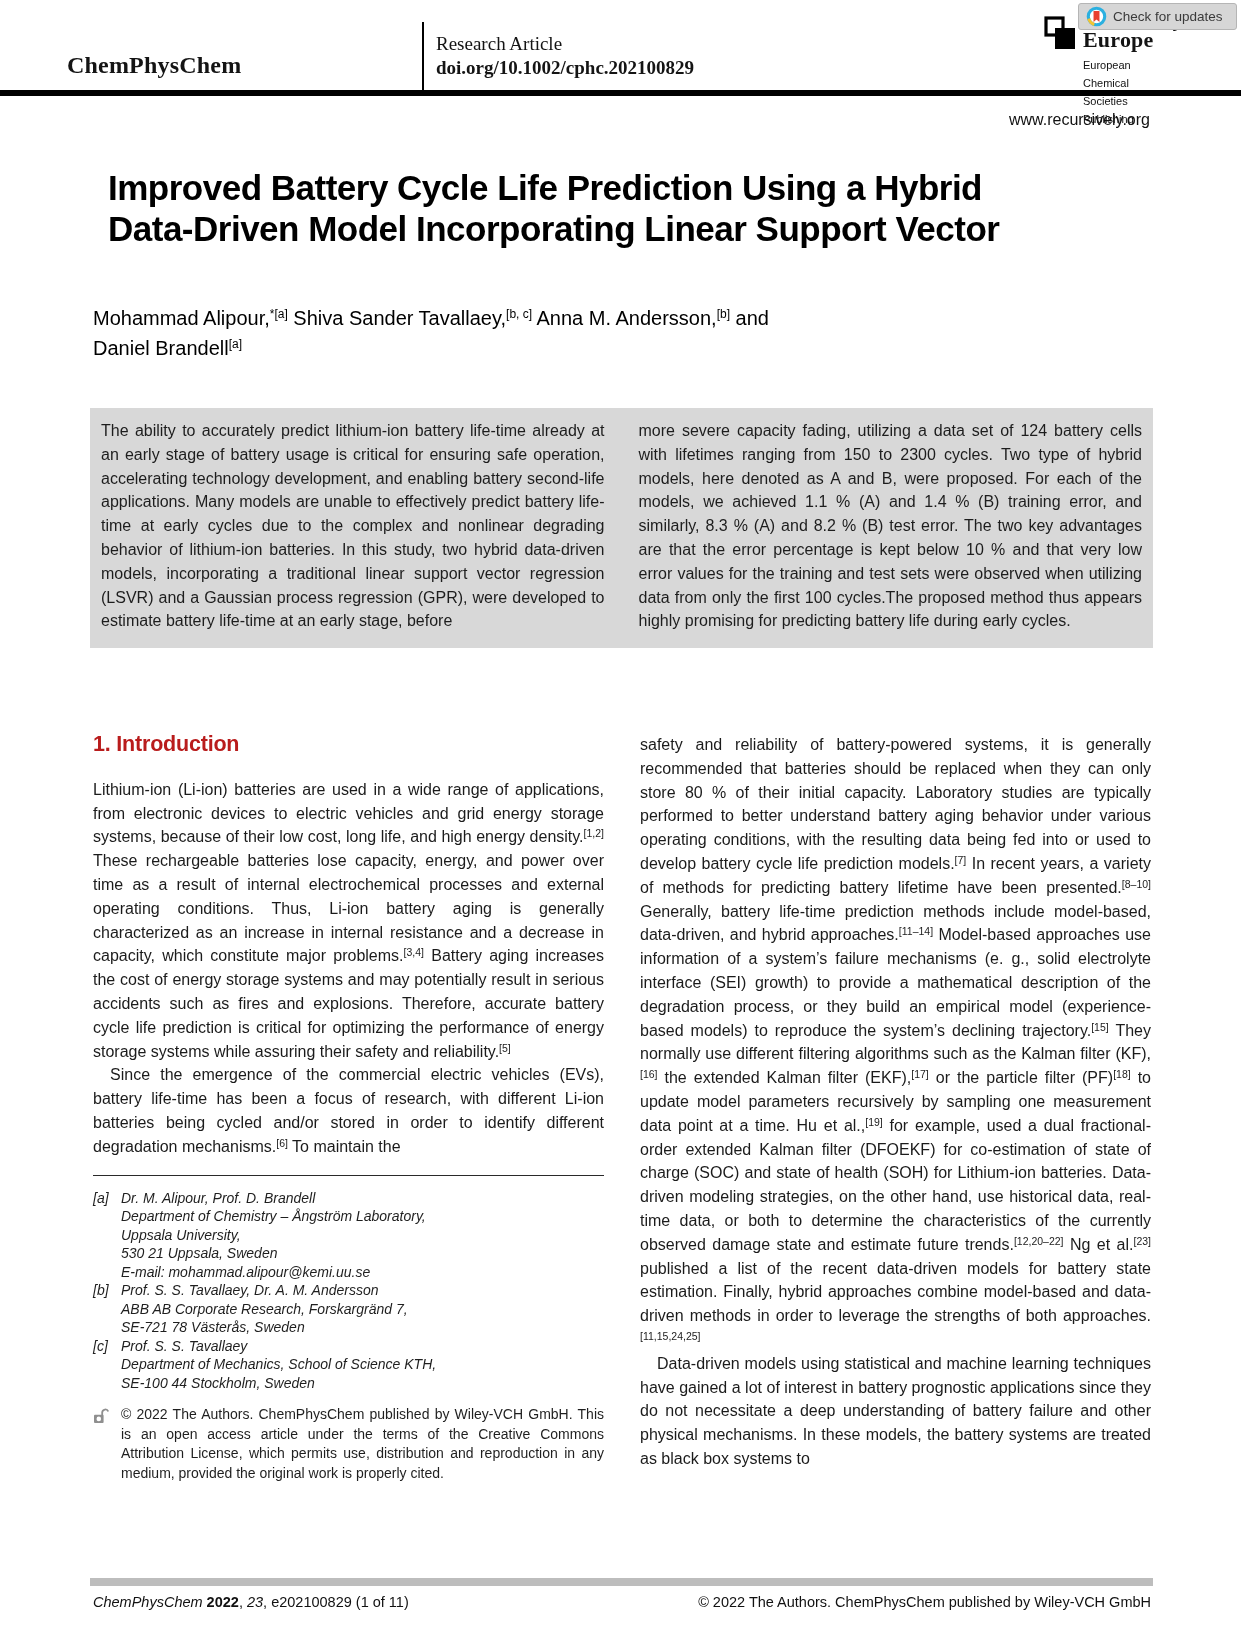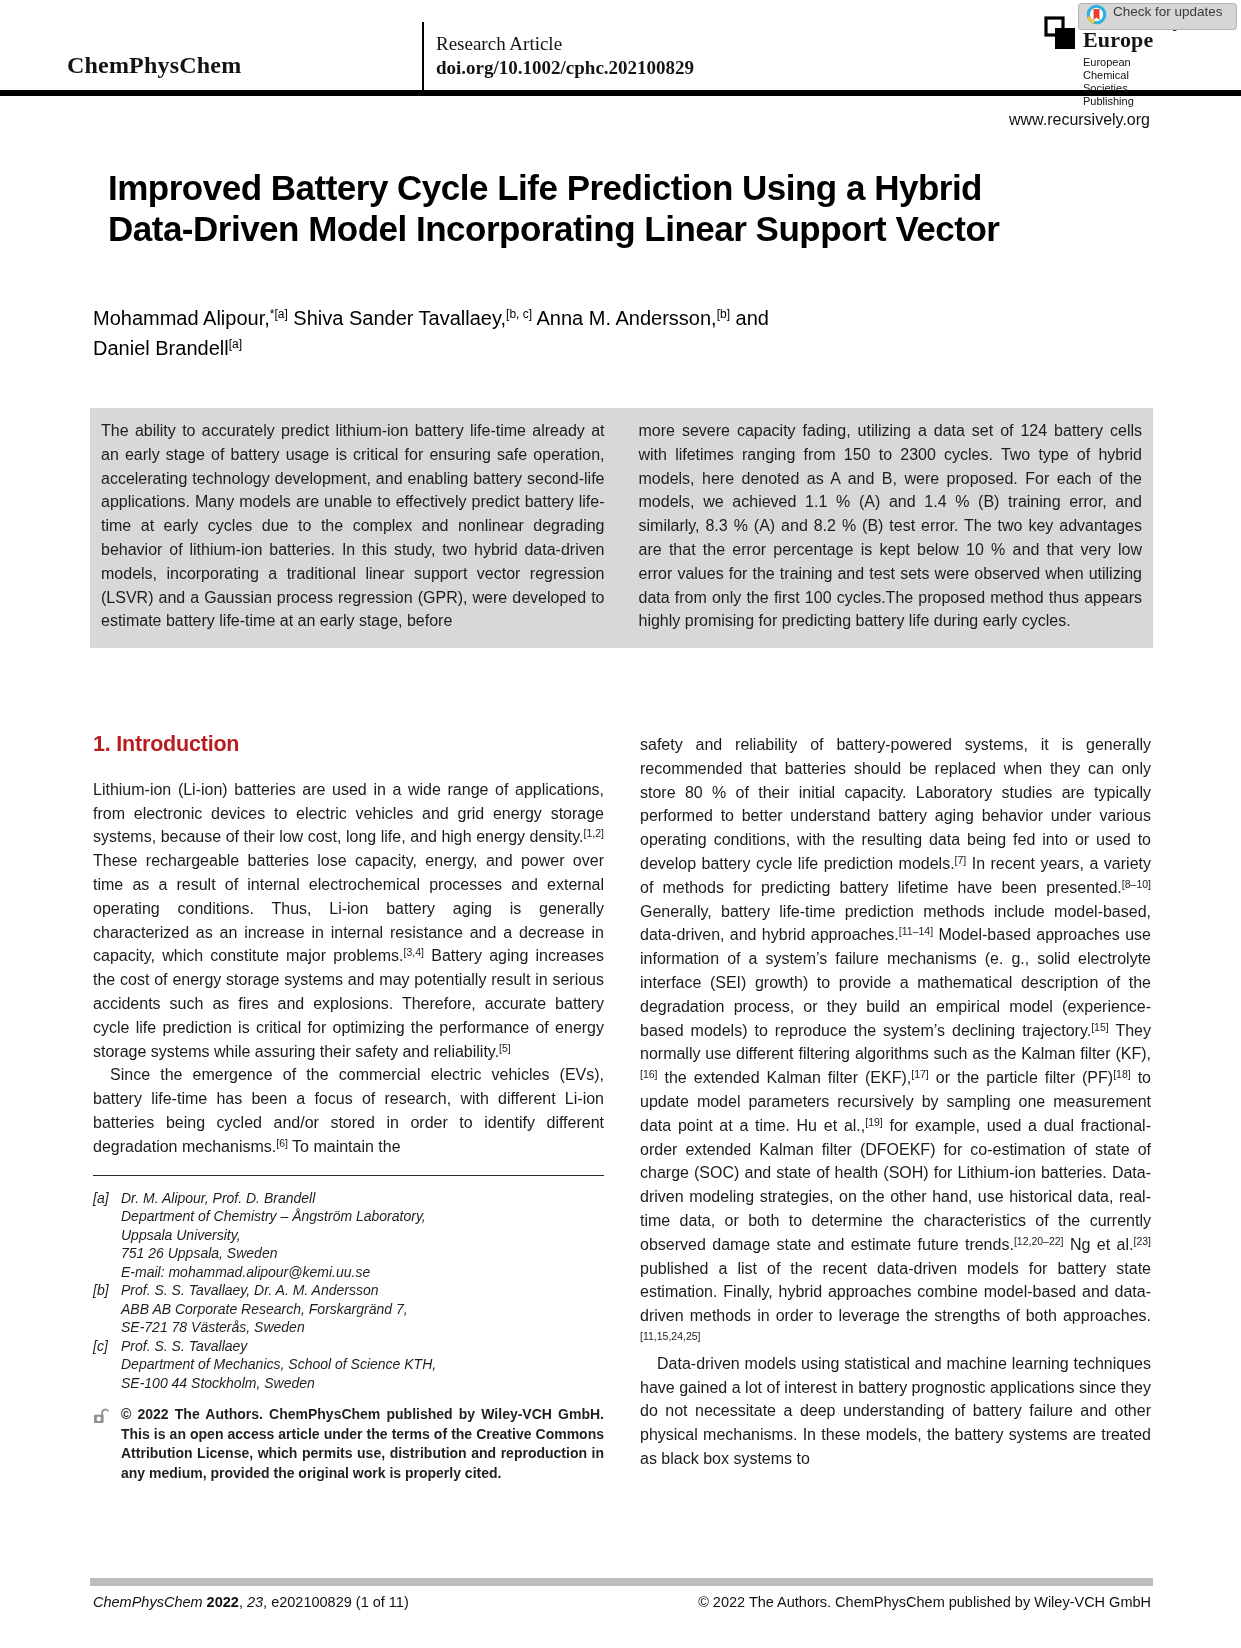--- a/index.html
+++ b/index.html
@@ -12,25 +12,25 @@
   .header-divider{position:absolute;left:422px;top:22px;width:2px;height:68px;background:#000;}
   .article-type{position:absolute;left:436px;top:33px;font-family:"Liberation Serif",serif;font-size:19px;}
   .doi{position:absolute;left:436px;top:57px;font-family:Liberation Serif, serif;
        font-weight:bold;font-size:19px;}
   .top-rule{position:absolute;left:0;top:90px;width:1241px;height:6px;background:#000;}
 
   .logo{position:absolute;left:1044px;top:8px;}
   .logo-mark{position:absolute;left:0;top:8px;}
   .logo-text{position:absolute;left:39px;top:0;font-family:"Liberation Serif",serif;font-weight:bold;
              font-size:22px;line-height:21px;letter-spacing:0.2px;white-space:nowrap;}
-  .logo-tagline{position:absolute;left:39px;top:48px;font-size:11px;line-height:13px;color:#111;}
+  .logo-tagline{position:absolute;left:39px;top:48px;font-size:11px;line-height:18px;color:#111;}
 
   .check-badge{position:absolute;left:1078px;top:3px;width:159px;height:27px;background:#d6d6d6;
                border:1px solid #b5b5b5;border-radius:3px;box-sizing:border-box;display:flex;
-               gap:6px;padding:0 7px;z-index:5;cursor:pointer;}
+               align-items:center;gap:6px;padding:0 7px;z-index:5;cursor:pointer;}
   .check-badge span{font-size:13.5px;color:#3a3a3a;white-space:nowrap;}
 
   .website{position:absolute;right:91px;top:111px;font-size:16px;color:#111;}
 
   
   .title{position:absolute;left:93px;top:168px;width:1060px;font-weight:bold;
          font-size:35px;line-height:40.5px;letter-spacing:-0.5px;color:#000;margin-left:15px;}
   .authors{position:absolute;left:93px;top:303px;width:1000px;font-size:20px;line-height:30px;color:#000;}
   .authors sup{font-size:12px;vertical-align:7px;line-height:0;}
 
@@ -48,21 +48,21 @@
   .bodycol p.indent{text-indent:17px;}
   .bodycol sup{font-size:10.5px;vertical-align:5px;line-height:0;}
   h2.intro{font-size:21.5px;font-weight:bold;margin:0 0 21px 0;color:#b91c1c;letter-spacing:-0.2px;}
 
   
   .footnotes{margin-top:16px;border-top:1.5px solid #2a2a2a;padding-top:13px;}
   .fn-item{display:grid;grid-template-columns:28px 1fr;font-style:italic;
            font-size:14px;line-height:18.5px;color:#1f1f1f;}
   .fn-item .marker{font-style:italic;}
   .copyright{margin-top:13px;display:grid;grid-template-columns:28px 1fr;
-             font-size:14px;line-height:19.5px;text-align:justify;color:#1f1f1f;font-weight:bold;}
+             font-size:14px;line-height:19.5px;text-align:justify;color:#1f1f1f;}
   .lock-cell{padding-top:3px;}
 
   
   .footer-bar{position:absolute;left:90px;top:1578px;width:1063px;height:8px;background:#bdbdbd;}
   .footer-row{position:absolute;left:93px;top:1594px;width:1058px;display:flex;
               justify-content:space-between;font-size:14.5px;color:#111;}
 </style>
 </head>
 <body>
 
@@ -122,21 +122,21 @@
     <p><span>Lithium-ion (Li-ion) batteries are used in a wide range of applications, from electronic devices to electric vehicles and grid energy storage systems, because of their low cost, long life, and high energy density.</span><sup>[1,2]</sup><span> These rechargeable batteries lose capacity, energy, and power over time as a result of internal electrochemical processes and external operating conditions. Thus, Li-ion battery aging is generally characterized as an increase in internal resistance and a decrease in capacity, which constitute major problems.</span><sup>[3,4]</sup><span> Battery aging increases the cost of energy storage systems and may potentially result in serious accidents such as fires and explosions. Therefore, accurate battery cycle life prediction is critical for optimizing the performance of energy storage systems while assuring their safety and reliability.</span><sup>[5]</sup></p>
     <p class="indent"><span>Since the emergence of the commercial electric vehicles (EVs), battery life-time has been a focus of research, with different Li-ion batteries being cycled and/or stored in order to identify different degradation mechanisms.</span><sup>[6]</sup><span> To maintain the</span></p>
 
     <div class="footnotes">
       <div class="fn-item">
         <span class="marker">[a]</span>
         <span>
           <div>Dr. M. Alipour, Prof. D. Brandell</div>
           <div>Department of Chemistry – Ångström Laboratory,</div>
           <div>Uppsala University,</div>
-          <div>751 26 Uppsala, Sweden</div>
+          <div>530 21 Uppsala, Sweden</div>
           <div>E-mail: mohammad.alipour@kemi.uu.se</div>
         </span>
       </div>
       <div class="fn-item">
         <span class="marker">[b]</span>
         <span>
           <div>Prof. S. S. Tavallaey, Dr. A. M. Andersson</div>
           <div>ABB AB Corporate Research, Forskargränd 7,</div>
           <div>SE-721 78 Västerås, Sweden</div>
         </span>

